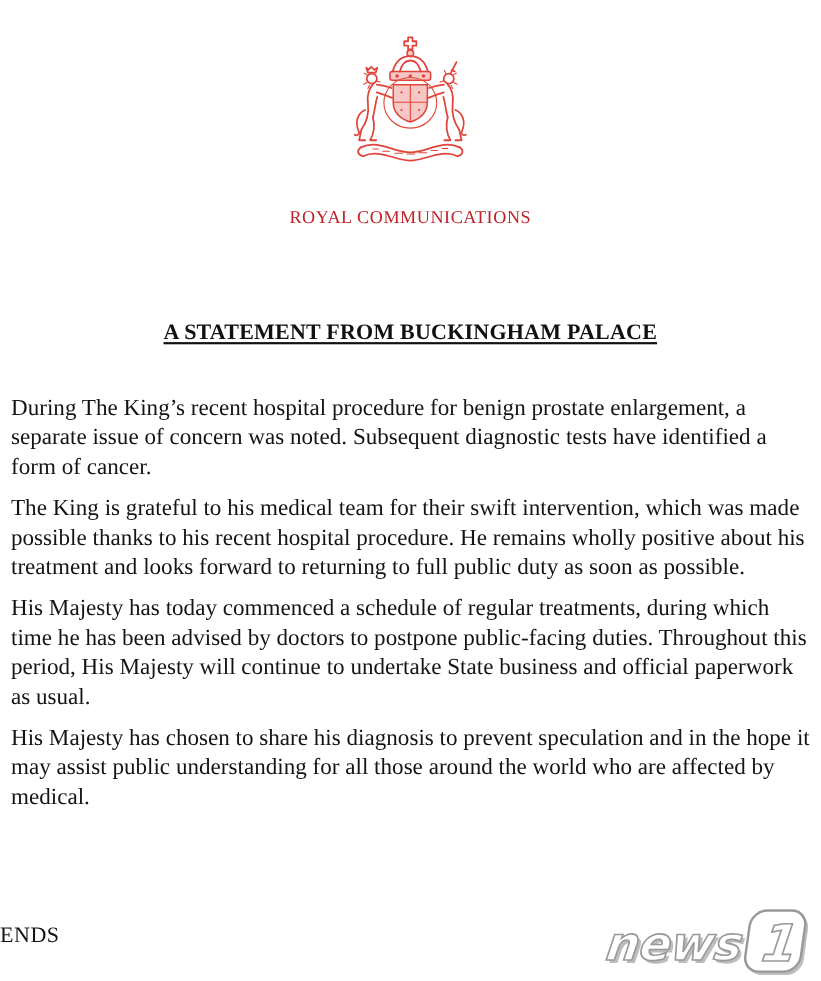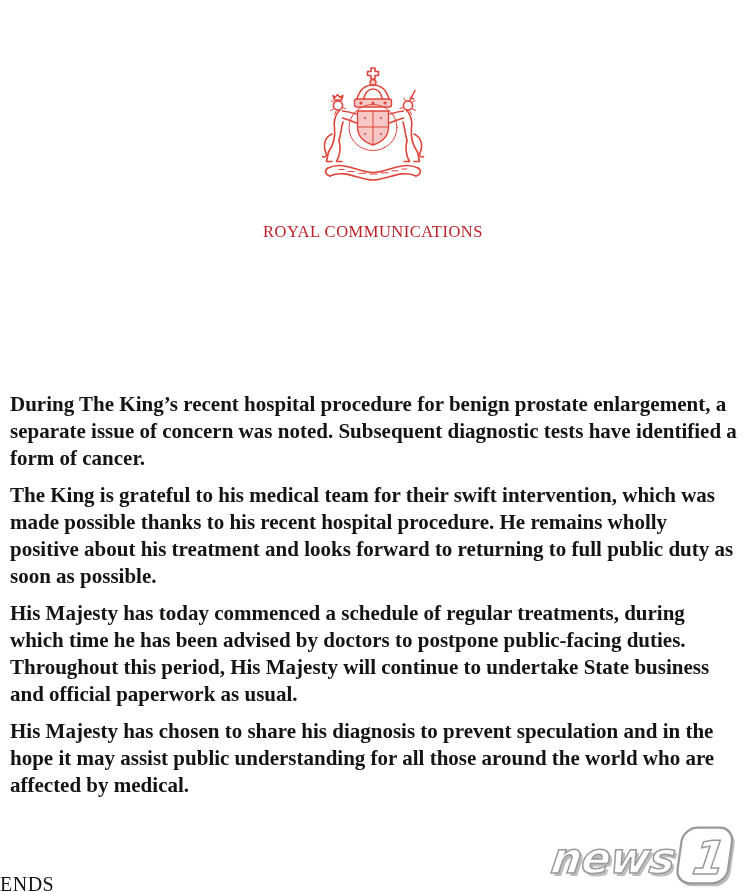--- a/index.html
+++ b/index.html
@@ -3,21 +3,21 @@
 <meta charset="utf-8">
 <style>
   html, body { margin:0; padding:0; }
   body {
     width:746px; height:892px;
     background:#ffffff;
     position:relative;
     overflow:hidden;
     font-family:"Liberation Serif", serif;
   }
-  .page { position:absolute; inset:0; background:#ffffff;margin-top:34px; }
+  .page { position:absolute; inset:0; background:#ffffff; }
 
   
   .crest {
     position:absolute; top:30px; left:50%;
     transform:translateX(-50%);
     width:142px; height:122px;
   }
   .crest svg { width:100%; height:100%; display:block; }
   .crest .st  { stroke:var(--crest-red,#e0453b); fill:none; stroke-width:1.6; stroke-linecap:round; stroke-linejoin:round; }
   .crest .st2 { stroke:var(--crest-red,#e0453b); fill:none; stroke-width:1;   stroke-linecap:round; stroke-linejoin:round; }
@@ -38,21 +38,21 @@
     text-decoration:underline;
     text-decoration-thickness:2px;
     text-underline-offset:3px;
   }
 
   .bodytext {
     position:absolute; top:357px; left:10px; width:728px;
     color:var(--body-text,#141414);
     font-size:21px; line-height:27px;
   }
-  .bodytext p { margin:0 0 10px 0;font-weight:bold; }
+  .bodytext p { margin:0 0 10px 0; }
 
   .ends {
     position:absolute; top:839px; left:0;
     color:var(--body-text,#141414);
     font-size:20px; letter-spacing:.5px;
   }
 
   .watermark {
     position:absolute; right:2px; bottom:2px;
     width:202px; height:70px;
@@ -110,20 +110,21 @@
 
       <path class="st" d="M26 104 C42 96.5 56 108.5 71 108.5 C86 108.5 100 96.5 116 104"></path>
       <path class="st" d="M28 112 C43 105 57.5 116 71 116 C84.5 116 99 105 114 112"></path>
       <path class="st" d="M26 104 C22.5 106 22.5 110.5 28 112 M116 104 C119.5 106 119.5 110.5 114 112"></path>
       <path class="st2" d="M37 105.5 h5 M46 107.5 h6 M57 109.3 h7 M68 110 h7 M79 108.8 h7 M90 106.8 h6 M100 105 h5"></path>
     </svg>
   </div>
 
   <div class="letterhead">ROYAL COMMUNICATIONS</div>
 
+  <h1 class="title">A STATEMENT FROM BUCKINGHAM PALACE</h1>
 
   <div class="bodytext">
     <p>During The King’s recent hospital procedure for benign prostate enlargement, a separate issue of concern was noted. Subsequent diagnostic tests have identified a form of cancer.</p>
     <p>The King is grateful to his medical team for their swift intervention, which was made possible thanks to his recent hospital procedure. He remains wholly positive about his treatment and looks forward to returning to full public duty as soon as possible.</p>
     <p>His Majesty has today commenced a schedule of regular treatments, during which time he has been advised by doctors to postpone public-facing duties. Throughout this period, His Majesty will continue to undertake State business and official paperwork as usual.</p>
     <p>His Majesty has chosen to share his diagnosis to prevent speculation and in the hope it may assist public understanding for all those around the world who are affected by medical.</p>
   </div>
 
   <div class="ends">ENDS</div>
 

